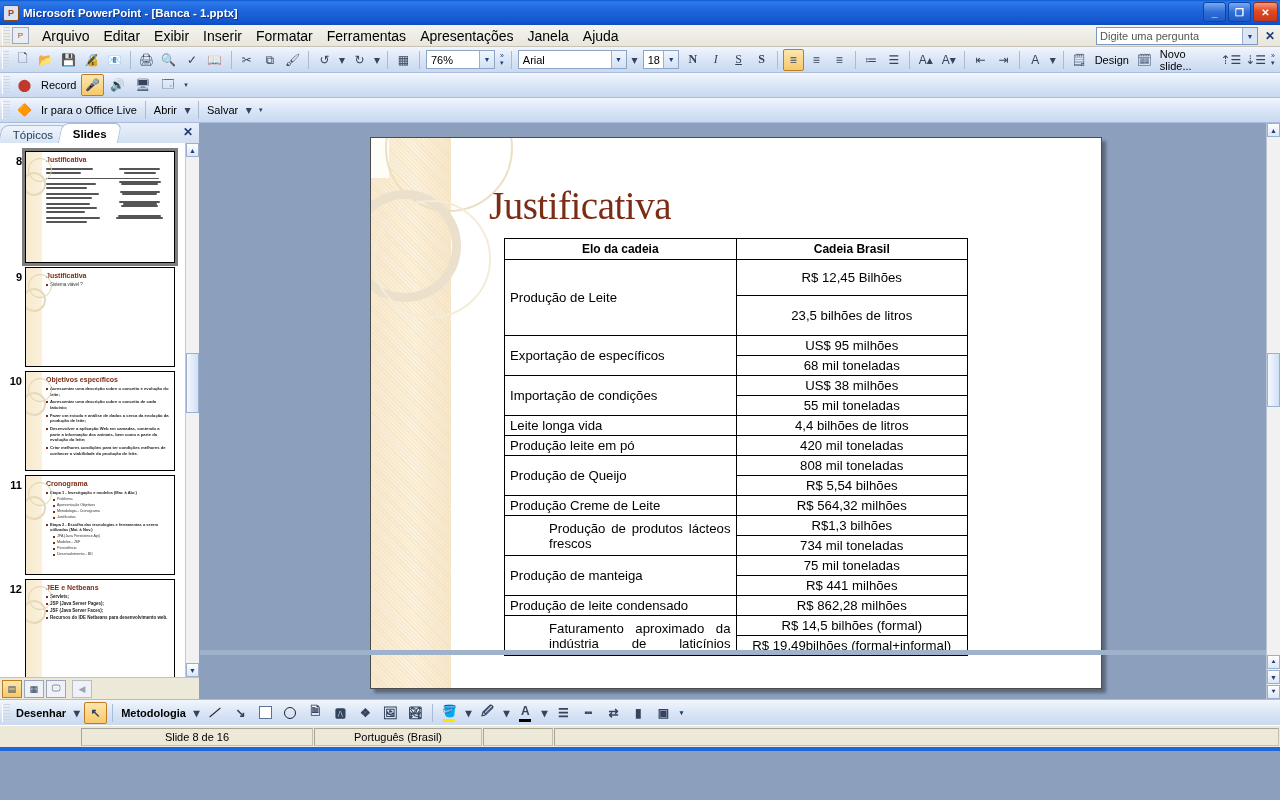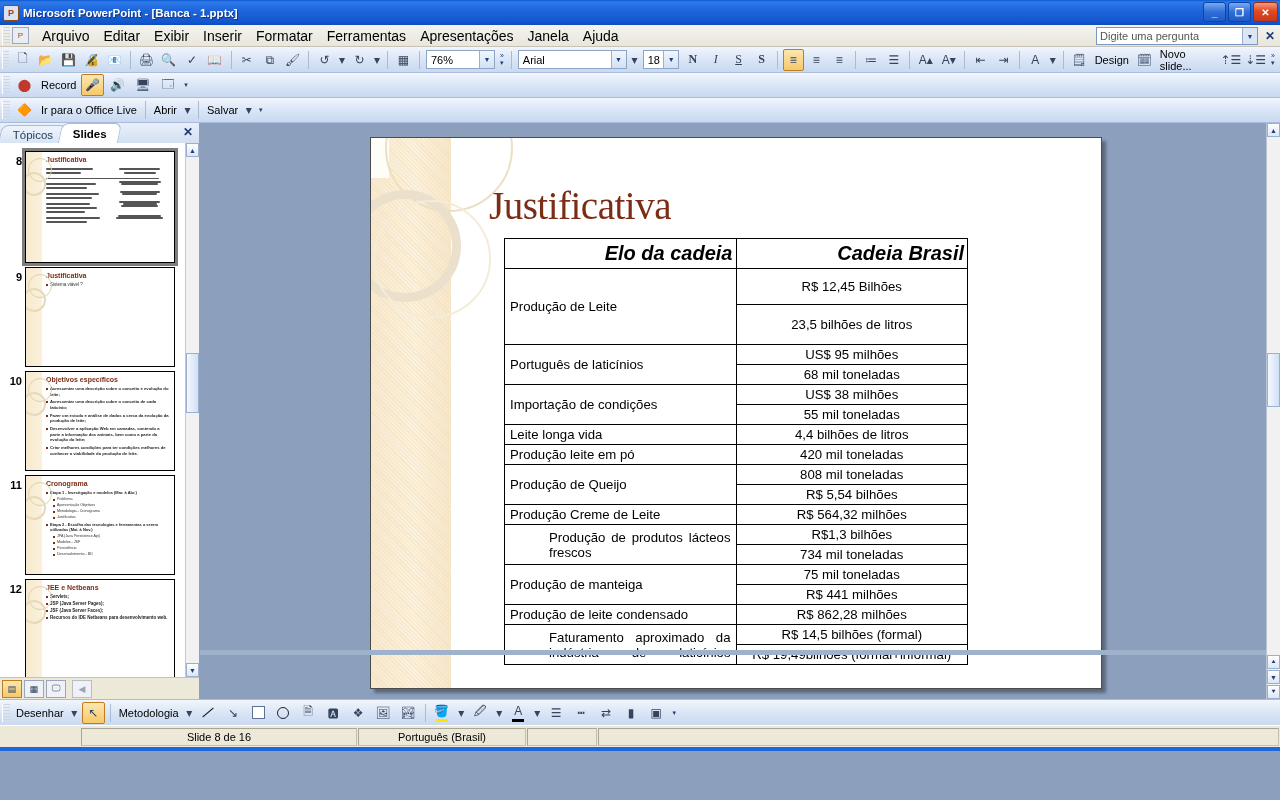--- a/index.html
+++ b/index.html
@@ -182,21 +182,21 @@
 
   .slide-title {
     position: absolute; left: 118px; top: 45px;
     font-family: "Liberation Serif", serif;
     font-size: 39px; color: #7b2d15; letter-spacing: -.5px;
   }
   .tbl { position: absolute; left: 133px; top: 100px; width: 464px;
     border-collapse: collapse; table-layout: fixed; }
   .tbl td, .tbl th { border: 1px solid #000; font-size: 13.2px; color: #000;
     font-family: "Liberation Sans", sans-serif; padding: 2px 5px; }
-  .tbl th { font-weight: bold; font-size: 20px; text-align: right; padding: 3px; font-style: italic; }
+  .tbl th { font-weight: bold; font-size: 12px; text-align: center; padding: 3px; }
   .tbl td.lft { text-align: left; }
   .tbl td.ctr { text-align: center; }
   .tbl td.just { text-align: justify; text-align-last: justify; padding-left: 44px; }
   .small-note { font-size: 11.5px; }
 
   
   .notes {
     position: absolute; left: 0; right: 14px; bottom: 0; height: 44px;
     background: #fff; border-top: 1px solid #8ca0bd;
     padding: 4px 6px; font-size: 12px; color: #000;
@@ -204,21 +204,21 @@
   .notesbar { position:absolute; left:0; right:14px; bottom:44px; height: 5px; background:#9fb2cc;}
   .rscroll { position: absolute; right: 0; top: 0; bottom: 0; width: 14px; background: #f1f1f1;
     border-left: 1px solid #b9c4d4;}
   .rsthumb { position:absolute; left:0;right:0;top:230px;height:54px;
     background:linear-gradient(to right,#f4f8fe,#cfe0f5); border:1px solid #9bb0d0;}
 
   
   .drawbar {
     height: 26px; display: flex; align-items: center;
     background: linear-gradient(to bottom,#f2f6fd,#dce7f7 45%,#c9d9f0);
-    border-top: 1px solid #a7bddb; padding-left: 2px;
+    border-top: 1px solid #a7bddb; padding-left: 2px; font-weight: bold;
   }
   .statusbar {
     height: 22px; display: flex; align-items: center;
     background: #ece9d8; border-top: 1px solid #fff;
     font-size: 11px;
   }
   .scell { height: 18px; border: 1px solid #c4c0ae; border-top-color:#a9a495; border-left-color:#a9a495;
     margin: 2px 1px 2px 0; display: flex; align-items: center; justify-content: center;
     background:#ece9d8; }
   .bluebottom { height: 4px; background: #1e66dd; }
@@ -584,21 +584,21 @@
 
         <tr>
           <td class="lft" rowspan="2" style="height:36px">Produção de Leite</td>
           <td class="ctr" style="height:36px">R$  12,45 Bilhões</td>
         </tr>
         <tr>
           <td class="ctr" style="height:40px">23,5 bilhões de litros</td>
         </tr>
 
         <tr>
-          <td class="lft" rowspan="2">Português de laticínios</td>
+          <td class="lft" rowspan="2">Exportação de específicos</td>
           <td class="ctr">US$  95 milhões</td>
         </tr>
         <tr>
           <td class="ctr">68 mil toneladas</td>
         </tr>
 
         <tr>
           <td class="lft" rowspan="2">Importação de condições</td>
           <td class="ctr">US$  38 milhões</td>
         </tr>
@@ -706,18 +706,18 @@
   <div class="tbtn">☰</div>
   <div class="tbtn">┅</div>
   <div class="tbtn">⇄</div>
   <div class="tbtn">▮</div>
   <div class="tbtn">▣</div>
   <div class="more">▾</div>
 </div>
 
 <div class="statusbar">
   <div class="scell" style="width:80px;border:none;background:transparent"></div>
-  <div class="scell" style="width:276px">Slide 8 de 16</div>
+  <div class="scell" style="width:232px">Slide 8 de 16</div>
   <div class="scell" style="width:168px">Português (Brasil)</div>
   <div class="scell" style="width:70px"></div>
   <div class="scell" style="flex:1"></div>
 </div>
 <div class="bluebottom"></div>
 
 </body></html>

